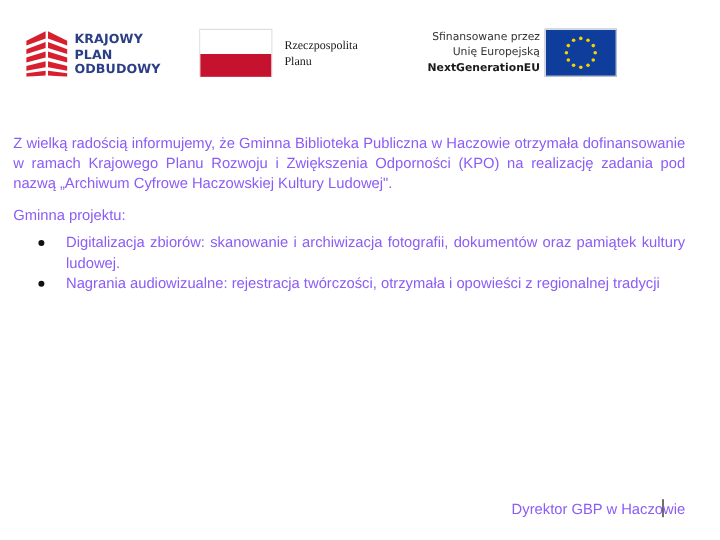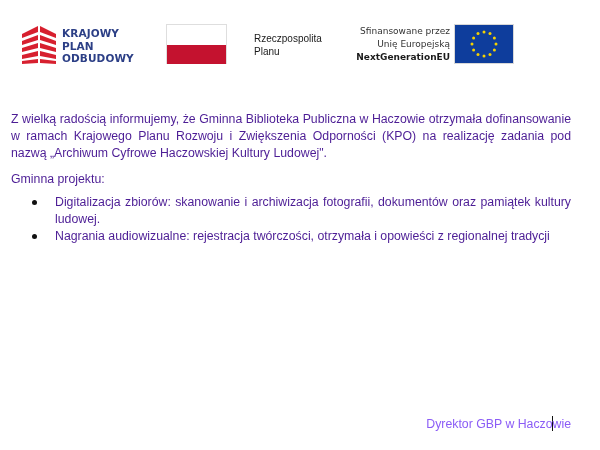--- a/index.html
+++ b/index.html
@@ -49,22 +49,22 @@
       position: absolute;
       left: 0; top: 0;
       width: 61px; height: 40px;
       border: 1px solid #dedede;
       box-sizing: border-box;
     }
     .rp-flag .white { height: 20px; background: #ffffff; }
     .rp-flag .red { height: 19px; background: #c4122f; }
     .rp-text {
       position: absolute;
-      left: 88px; top: 8px;
-      font-family: Liberation Sans, sans-serif;
+      left: 71px; top: 8px;
+      font-family: Liberation Serif, serif;
       font-size: 10px;
       line-height: 13px;
       color: #1a1a1a;
       white-space: nowrap;
     }
     
     .eu {
       position: absolute;
       left: 340px; top: 24px;
       width: 180px; height: 42px;
@@ -89,21 +89,21 @@
       box-sizing: border-box;
     }
     
     .doc {
       position: absolute;
       left: 11px; top: 111px;
       width: 560px;
       font-family: "Liberation Sans", sans-serif;
       font-size: 12.3px;
       line-height: 17px;
-      color: #4c1d95;
+      color: #8b5cf6;
     }
     .doc p {
       margin: 0 0 8px 0;
       text-align: justify;
     }
     .doc p.intro { margin-bottom: 9px; }
     .doc p.scope { margin-bottom: 6px; }
     ul.scope-list {
       list-style: none;
       margin: 0 0 0 0;

